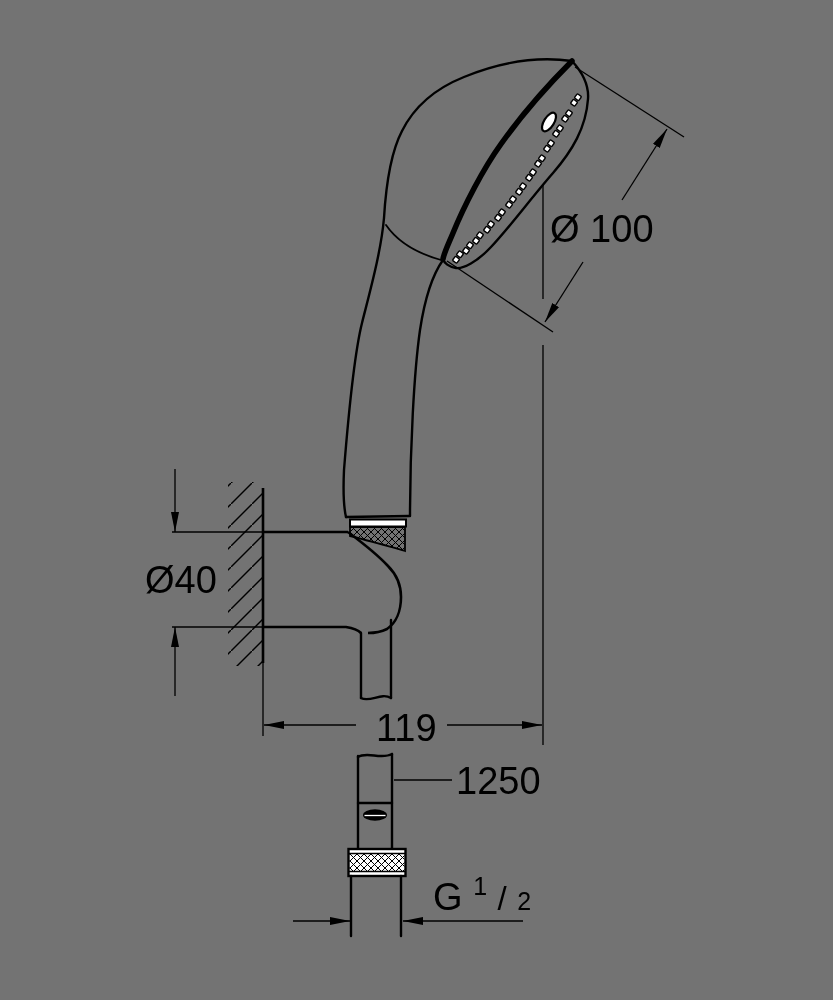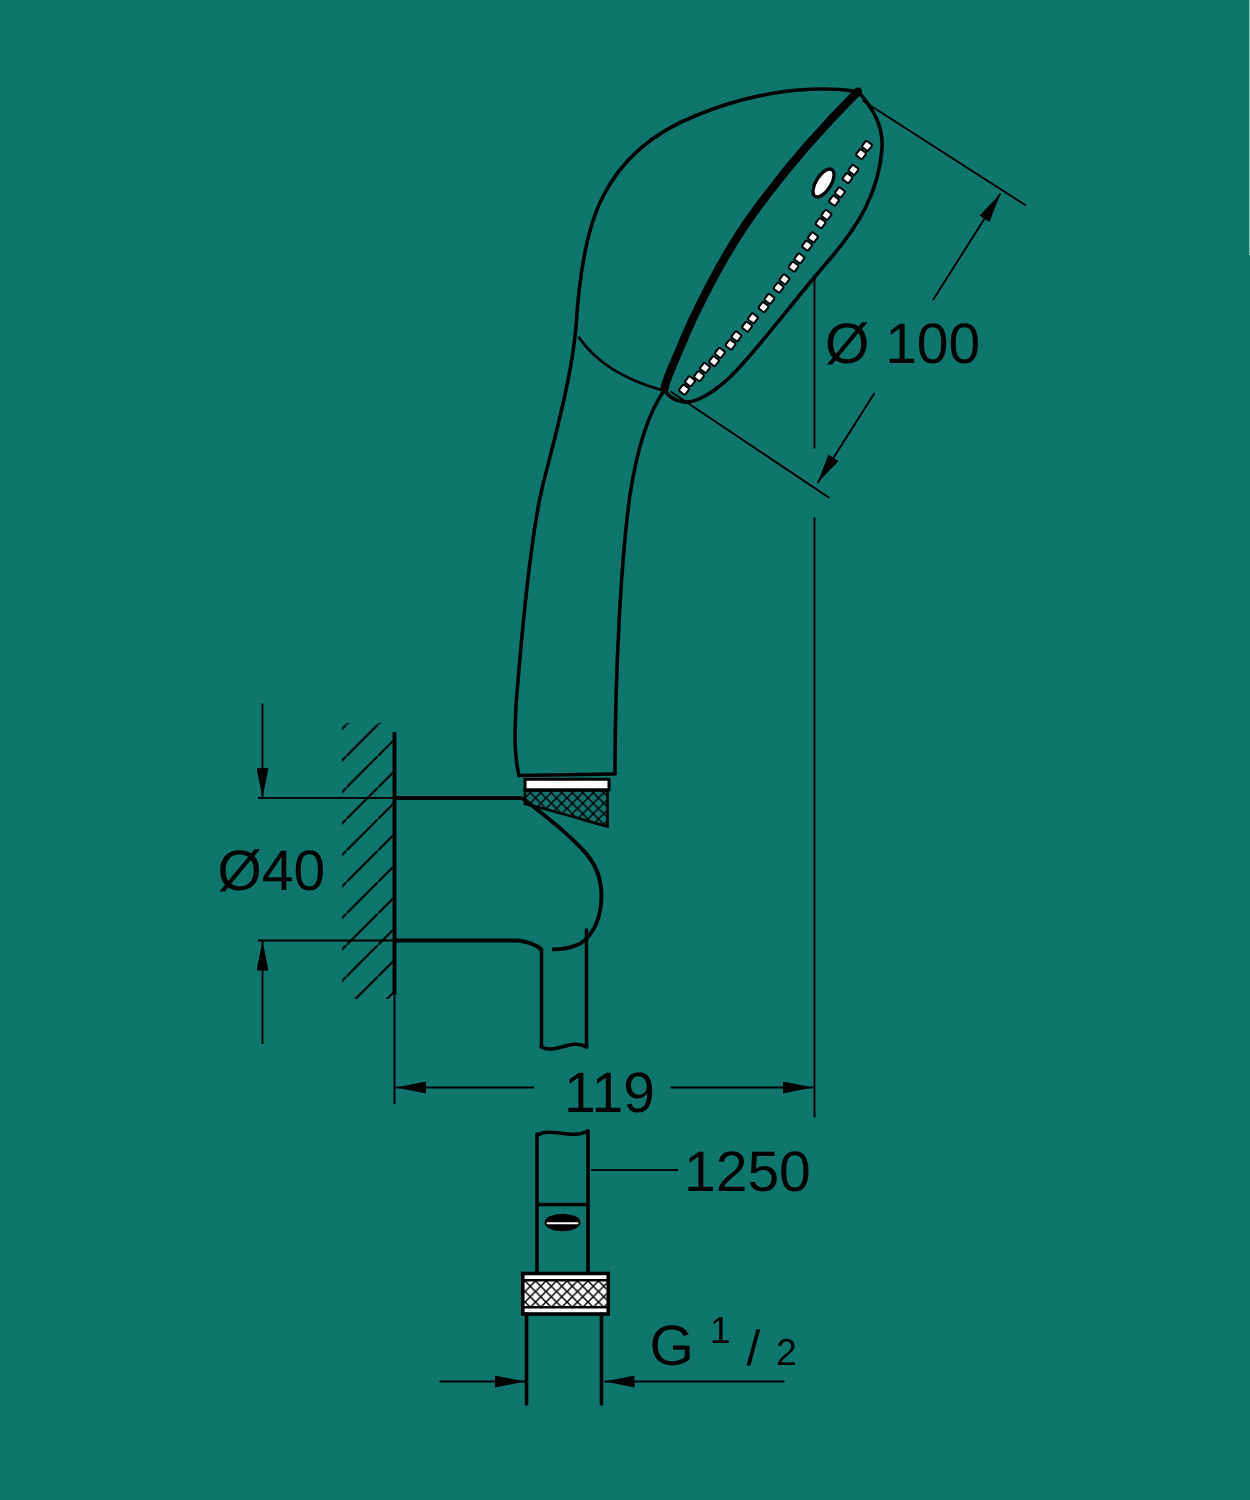--- a/index.html
+++ b/index.html
@@ -5,21 +5,21 @@
   html, body {
     margin: 0;
     padding: 0;
     background: #ffffff;
     font-family: "Liberation Sans", sans-serif;
   }
   .canvas {
     position: relative;
     width: 833px;
     height: 1000px;
-    background: #0f766e;
+    background: #737373;
     overflow: hidden;
   }
   svg { display: block; }
   .part  { stroke: #000; stroke-width: 2.4; fill: none; stroke-linecap: round; stroke-linejoin: round; }
   .part-thick { stroke: #000; stroke-width: 2.6; fill: none; stroke-linecap: butt; }
   .rim   { stroke: #000; stroke-width: 5.5; fill: none; stroke-linecap: round; }
   .thin  { stroke: #000; stroke-width: 1.8; fill: none; stroke-linecap: round; }
   .dim   { stroke: #000; stroke-width: 1.3; fill: none; stroke-linecap: butt; }
   .dim-text {
     font-family: "Liberation Sans", sans-serif;

